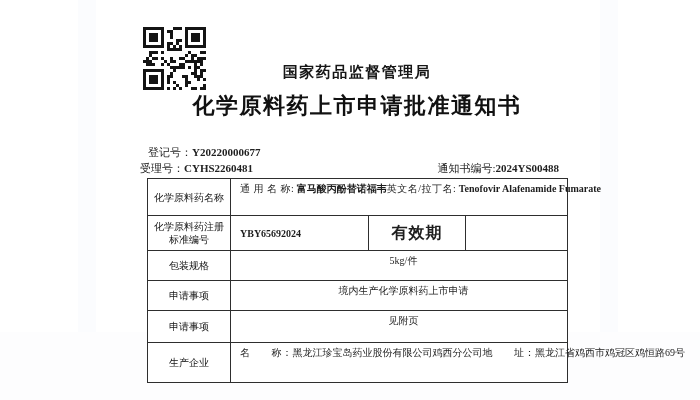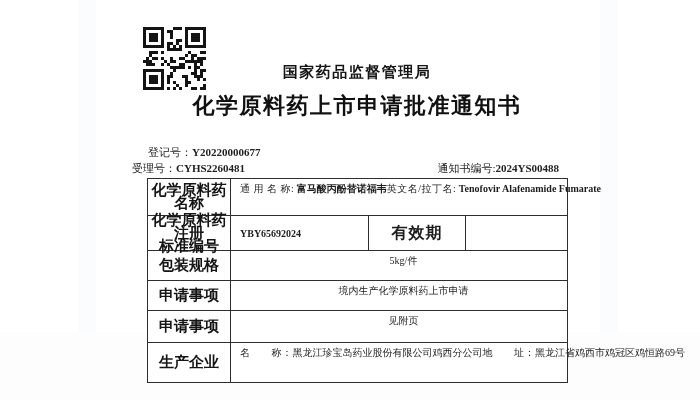--- a/index.html
+++ b/index.html
@@ -26,34 +26,34 @@
   }
   .doc-title{
     position:absolute;left:97px;top:91px;width:520px;
     text-align:center;
     font-weight:bold;font-size:22px;letter-spacing:1.5px;color:#111;
   }
 
   .meta-line{position:absolute;font-size:11px;color:#222;}
   .meta-line .num{font-weight:bold;font-family:"Liberation Serif","DejaVu Serif",serif;}
   .reg-line{left:148px;top:145px;}
-  .acc-line{left:132px;top:161px;}
+  .acc-line{left:140px;top:161px;}
   .notice-line{left:147px;top:161px;width:412px;text-align:right;}
 
   .doc-table{
     position:absolute;left:147px;top:178px;width:419px;
     border:1.5px solid #2e2e2e;background:#fff;
     font-size:10px;color:#1d1d1d;
   }
   .t-row{display:flex;align-items:stretch;border-top:1px solid #2e2e2e;}
   .t-row:first-child{border-top:none;}
   .label-cell{
     width:82px;flex:0 0 82px;border-right:1px solid #2e2e2e;
     display:flex;flex-direction:column;align-items:center;justify-content:center;
-    font-weight:bold;font-size:15px;text-align:center;line-height:13px;color:#151515;
+    font-weight:normal;font-size:10px;line-height:13px;color:#151515;
   }
   .content-cell{flex:1;display:flex;flex-direction:row;justify-content:center;padding:2px 0 2px 9px;}
   .content-cell .line{line-height:16px;white-space:nowrap;}
   .kv-key{letter-spacing:.5px;}
   .kv-val{font-weight:600;}
   .plain-val{font-weight:normal;}
   .row-h1{height:36px;}
   .row-h2{height:34px;}
   .row-h3{height:29px;}
   .row-h4{height:29px;}

